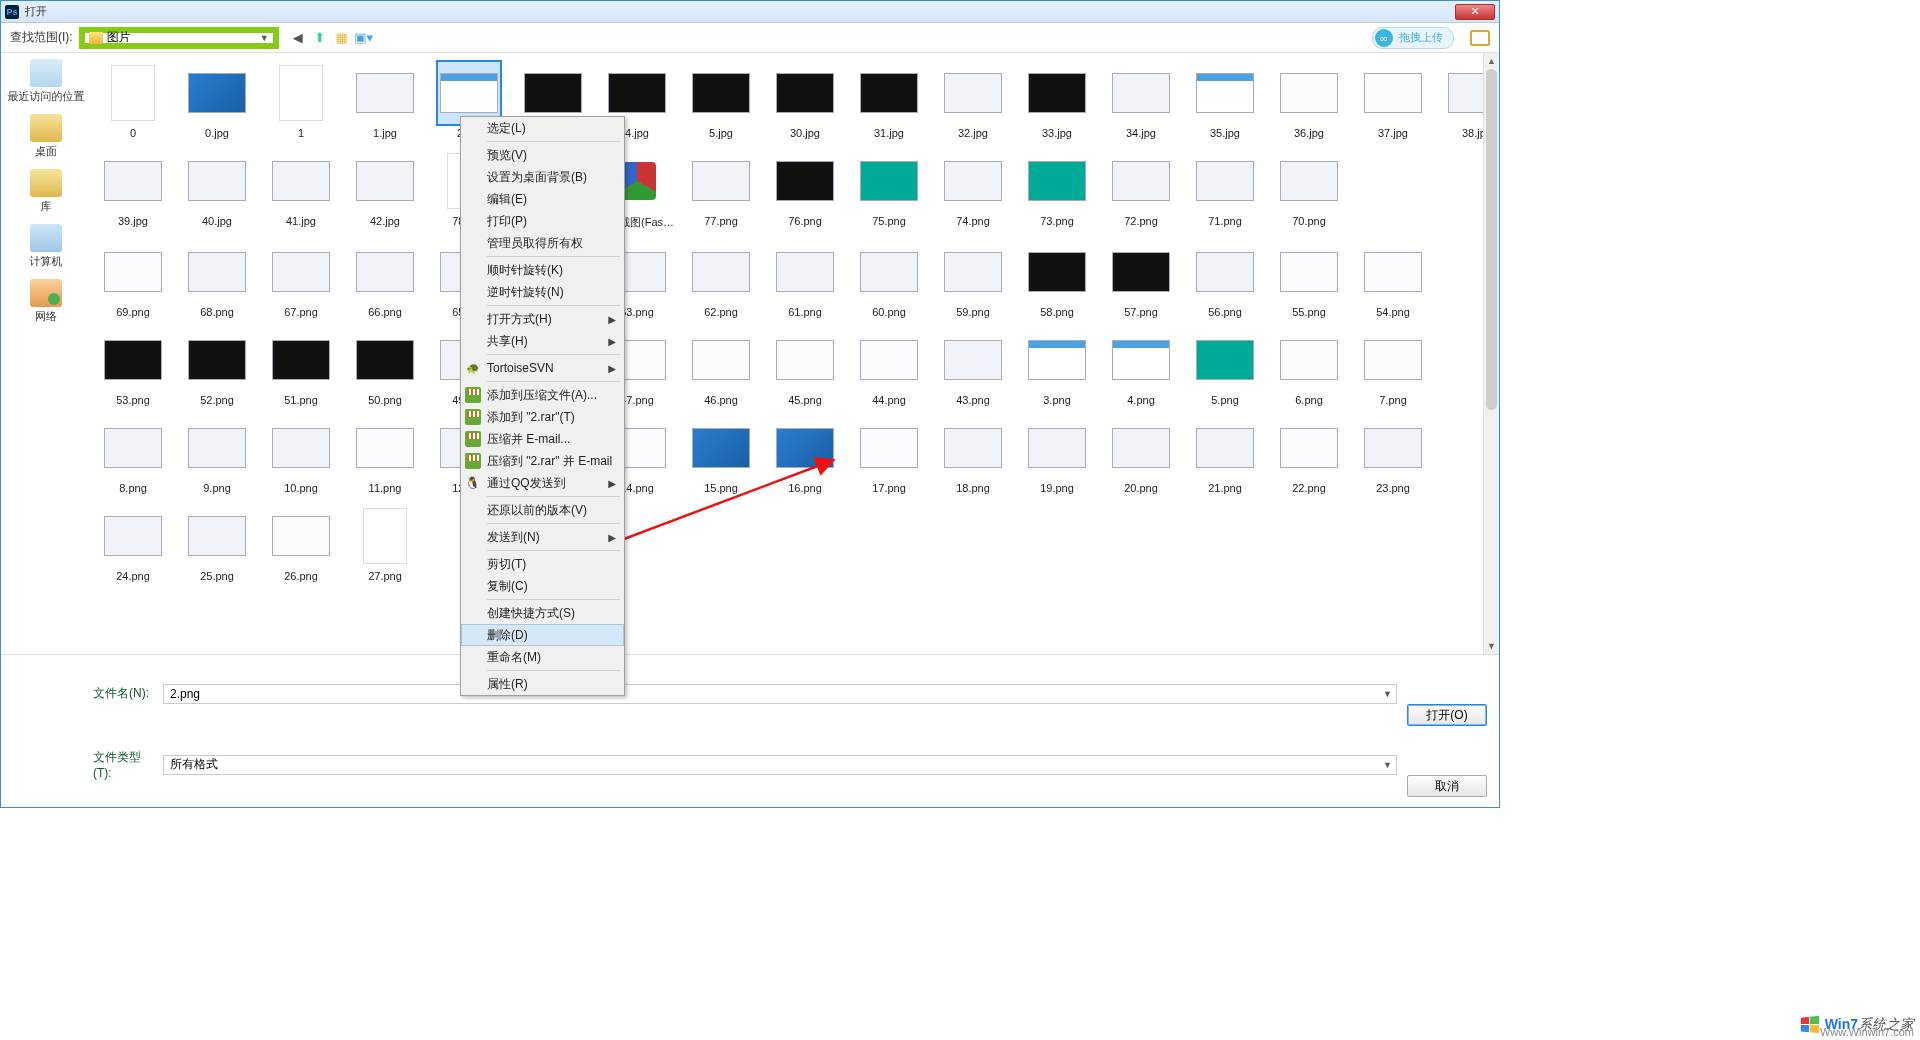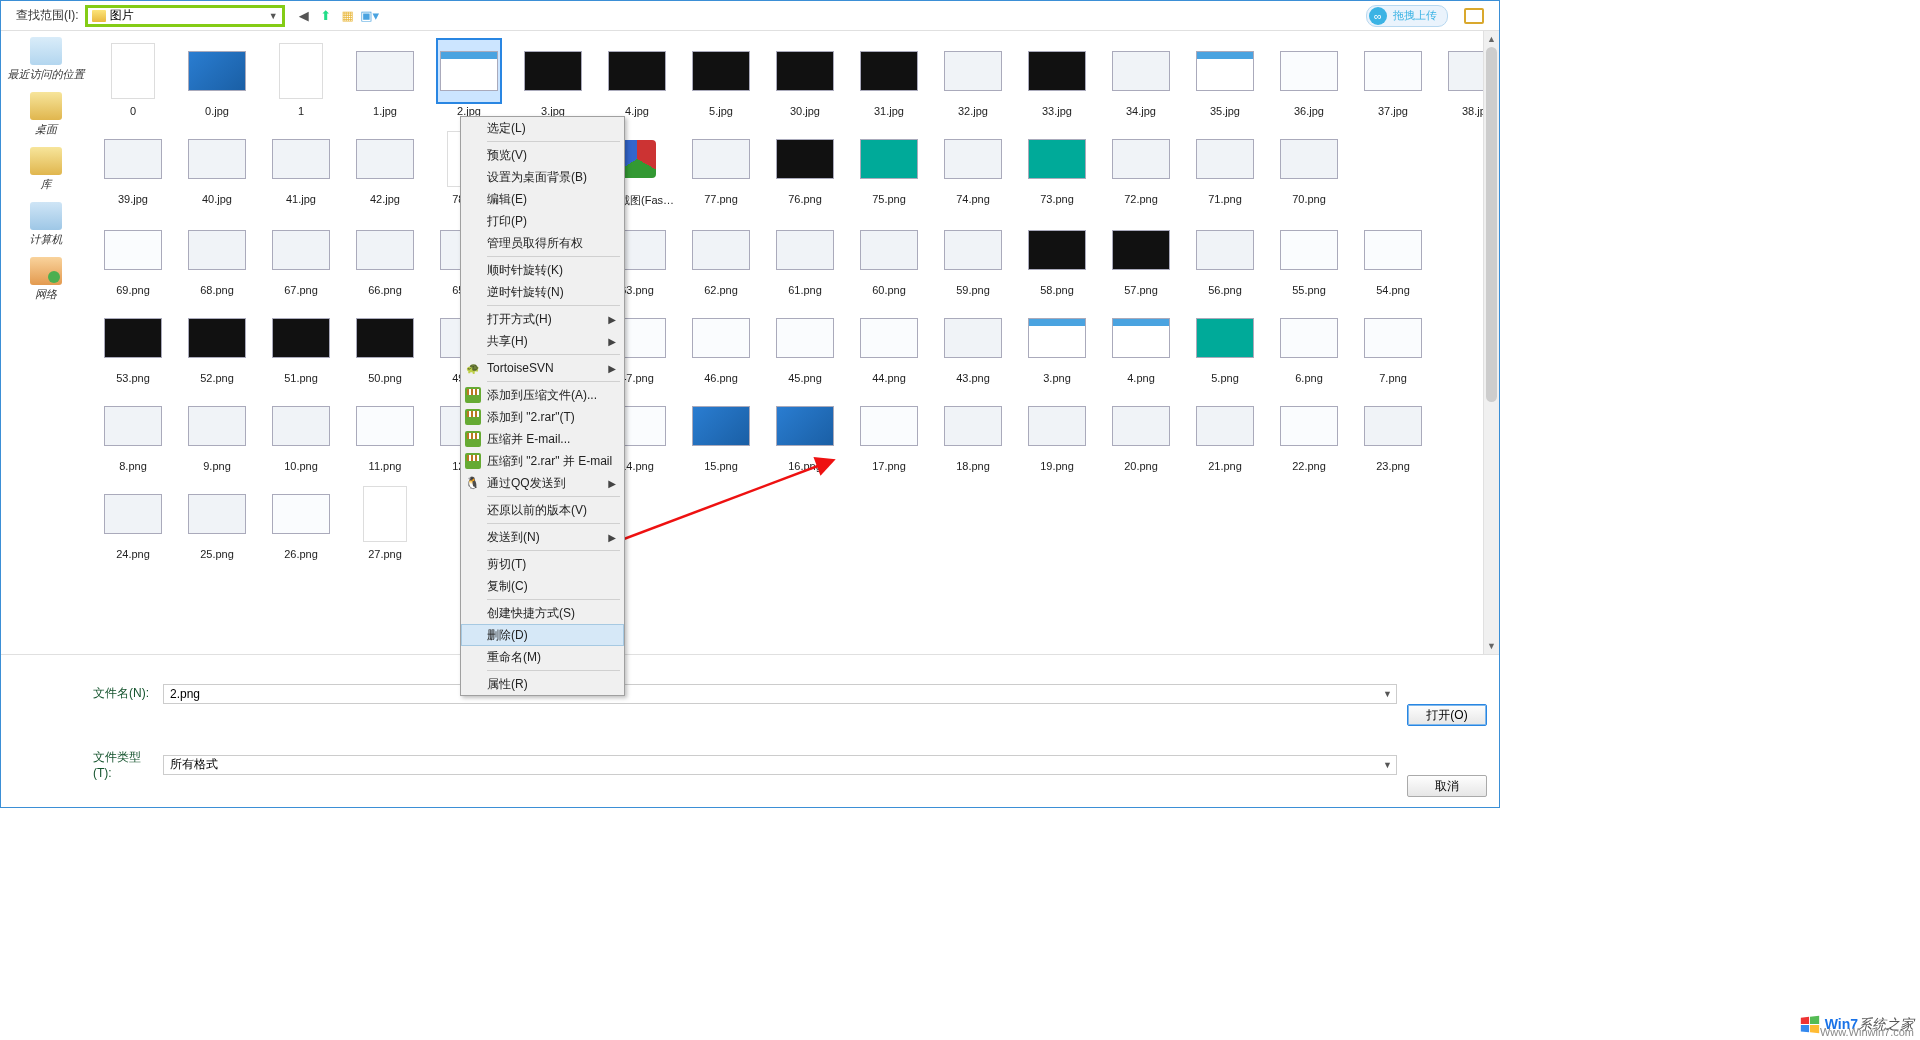--- a/index.html
+++ b/index.html
@@ -5,39 +5,39 @@
   * { box-sizing: border-box; margin: 0; padding: 0; font-family: 'Microsoft YaHei', 'Segoe UI', Tahoma, sans-serif; }
   body { background: #fff; font-size: 12px; color: #000; overflow: hidden; height: 840px; }
   
   .window { width: 1500px; height: 808px; background: #fff; border: 1px solid #3b8fd6; display: flex; flex-direction: column; position: relative; }
   
   .titlebar { height: 22px; background: linear-gradient(to bottom, #e8f1fb, #d5e5f8); display: flex; align-items: center; padding: 0 4px; border-bottom: 1px solid #b8ccdb; }
   .titlebar .app-icon { width: 14px; height: 14px; background: #001e36; color: #31a8ff; font-size: 9px; font-weight: bold; display: flex; align-items: center; justify-content: center; border-radius: 2px; margin-right: 6px; }
   .titlebar .title { flex: 1; font-size: 11px; color: #333; }
   .titlebar .close-btn { width: 40px; height: 16px; background: linear-gradient(to bottom, #e88, #c33); border: 1px solid #933; border-radius: 2px; color: #fff; font-size: 11px; display: flex; align-items: center; justify-content: center; }
   
-  .toolbar { height: 30px; display: flex; align-items: center; padding: 2px 15px; gap: 6px; border-bottom: 1px solid #e0e0e0; }
+  .toolbar { height: 30px; display: flex; align-items: center; padding: 2px 9px; gap: 6px; border-bottom: 1px solid #e0e0e0; }
   .toolbar .label { font-size: 12px; color: #333; }
-  .toolbar .path-select { display: flex; align-items: center; width: 200px; height: 22px; border: 3px solid #84cc16; background: #fff; padding: 0 4px; gap: 4px; }
+  .toolbar .path-select { display: flex; align-items: center; width: 200px; height: 22px; border: 6px solid #84cc16; background: #fff; padding: 0 4px; gap: 4px; }
   .toolbar .folder-icon { width: 14px; height: 12px; background: linear-gradient(to bottom, #fce47a, #e9b83e); border-radius: 1px; }
   .toolbar .path-select .dd { margin-left: auto; font-size: 9px; color: #555; }
   .toolbar .nav-icons { display: flex; gap: 4px; margin-left: 4px; }
   .toolbar .nav-icons span { width: 18px; height: 18px; display: flex; align-items: center; justify-content: center; font-size: 13px; color: #555; }
   .toolbar .spacer { flex: 1; }
   .toolbar .upload-chip { display: flex; align-items: center; gap: 6px; background: #eaf3fc; border: 1px solid #b8d8f0; border-radius: 10px; height: 22px; padding: 0 10px 0 2px; }
   .toolbar .upload-chip .u-icon { width: 18px; height: 18px; background: #3bb3e4; border-radius: 50%; color: #fff; font-size: 11px; display: flex; align-items: center; justify-content: center; }
   .toolbar .upload-chip .u-text { color: #3bb3e4; font-size: 11px; }
   .toolbar .camera-icon { width: 20px; height: 16px; border: 2px solid #d9a82d; border-radius: 2px; position: relative; margin-left: 10px; }
   
   .body { flex: 1; display: flex; overflow: hidden; }
   
   .sidebar { width: 90px; background: #fff; padding: 6px 0; display: flex; flex-direction: column; align-items: center; gap: 10px; border-right: 0; }
   .sidebar .place { display: flex; flex-direction: column; align-items: center; gap: 2px; cursor: default; }
   .sidebar .place .p-icon { width: 32px; height: 28px; border-radius: 3px; display: flex; align-items: center; justify-content: center; font-size: 18px; }
-  .sidebar .place .p-label { font-size: 11px; color: #333; text-align: center; font-style: italic; }
+  .sidebar .place .p-label { font-size: 11px; color: #333; text-align: center; }
   .ic-recent { background: linear-gradient(#d9ecf9,#b3d6ef);} 
   .ic-desktop { background: linear-gradient(#f7e59b,#e0b64e); }
   .ic-lib { background: linear-gradient(#f7e59b,#e0b64e); }
   .ic-computer { background: linear-gradient(#cfe5f6,#9ec7e6); }
   .ic-network { background: linear-gradient(#f9d39c,#e39a4f); position: relative; }
   .ic-network::after { content:''; position:absolute; right:2px; bottom:2px; width:12px; height:12px; border-radius:50%; background:#4caf50; }
   
   .filegrid-wrap { flex: 1; overflow-y: auto; overflow-x: hidden; background: #fff; padding: 8px 8px 8px 2px; border: 0; position: relative; }
   .filegrid { display: grid; grid-template-columns: repeat(17, 1fr); gap: 10px 4px; }
   .file-item { display: flex; flex-direction: column; align-items: center; gap: 2px; width: 80px; }
@@ -83,20 +83,25 @@
   .scrollbar-v { width: 16px; background: #f0f0f0; border-left: 1px solid #e0e0e0; display: flex; flex-direction: column; }
   .scrollbar-v .track { flex: 1; position: relative; }
   .scrollbar-v .thumb-sb { position: absolute; left: 2px; right: 2px; top: 0; height: 60%; background: #cdcdcd; border-radius: 6px; }
   .scrollbar-v .arr { height: 16px; display: flex; align-items: center; justify-content: center; font-size: 9px; color: #666; }
 </style>
 </head>
 <body>
 
 <div class="window">
 
+  <div class="titlebar">
+    <div class="app-icon">Ps</div>
+    <div class="title">打开</div>
+    <div class="close-btn">✕</div>
+  </div>
 
   <div class="toolbar">
     <span class="label">查找范围(I):</span>
     <div class="path-select">
       <div class="folder-icon"></div>
       <span>图片</span>
       <span class="dd">▼</span>
     </div>
     <div class="nav-icons">
       <span>◀</span>

